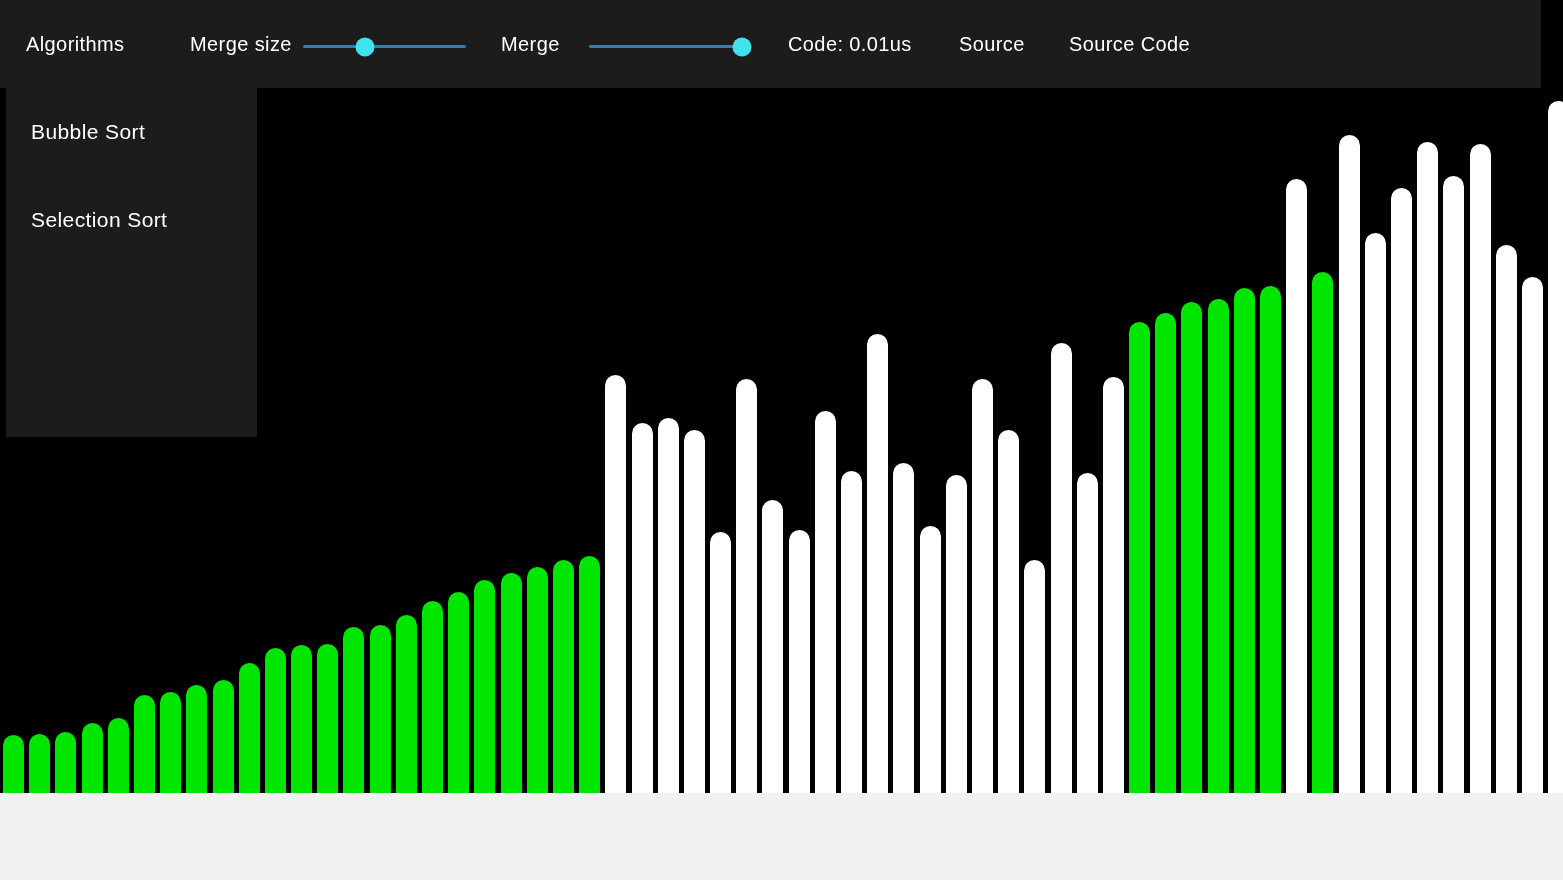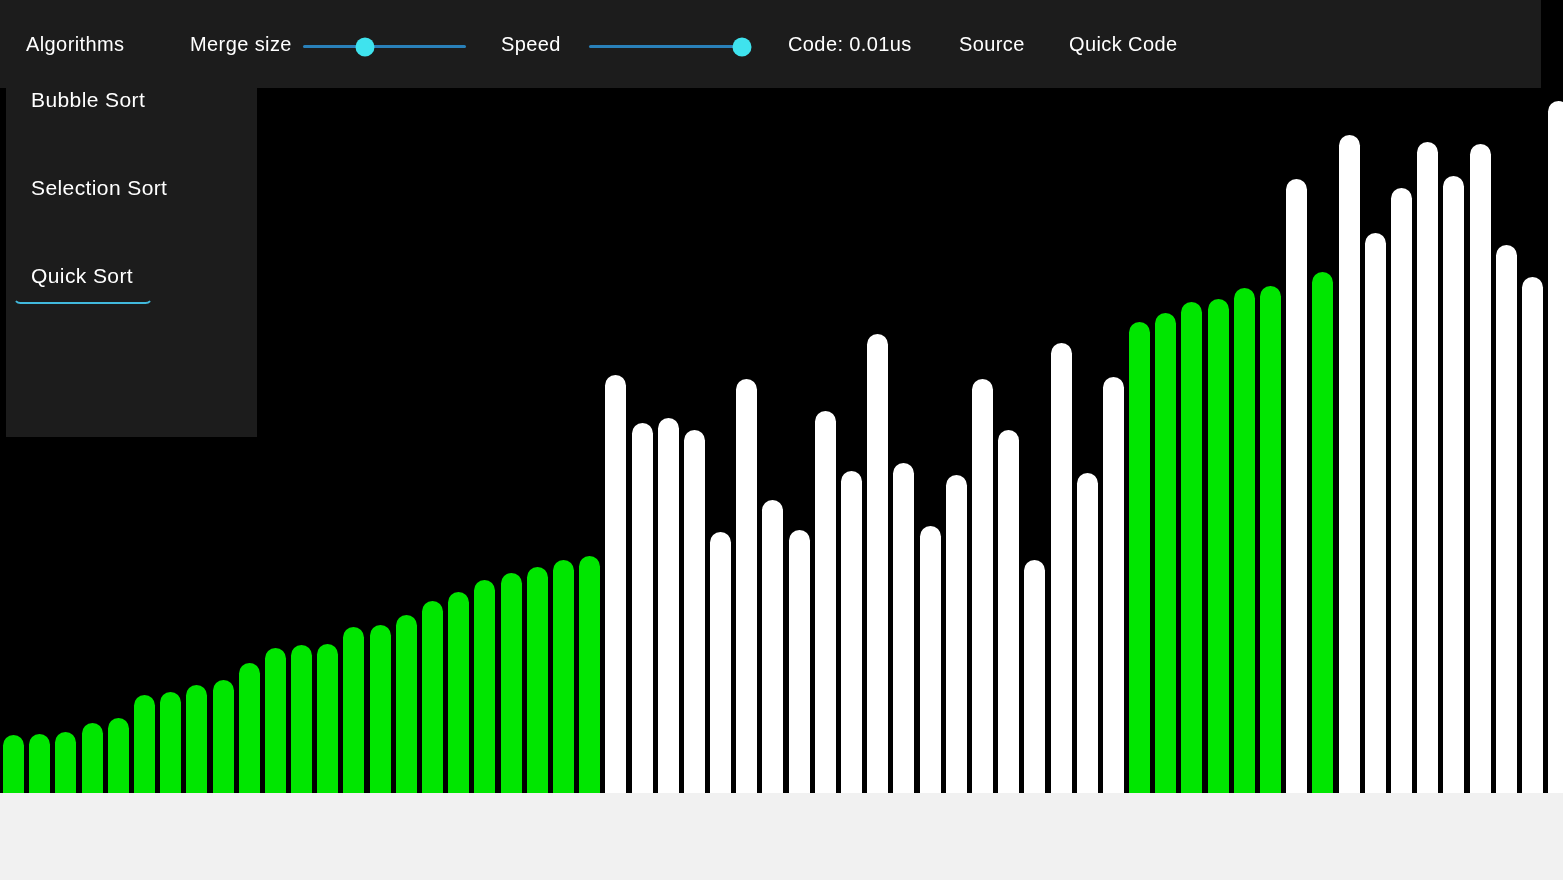--- a/index.html
+++ b/index.html
@@ -30,21 +30,21 @@
     background:#3fe3ee;transform:translate(-50%,-50%);cursor:grab;
   }
   #slider-datasize{left:303px;width:163px;}
   #slider-speed{left:589px;width:153px;}
   
   .dropdown{
     position:absolute;left:6px;top:88px;width:251px;height:349px;
     background:#1c1c1c;z-index:9;
   }
   .menu-item{
-    height:88px;display:flex;flex-direction:column;justify-content:flex-start;
+    height:88px;display:flex;flex-direction:column;justify-content:center;
     padding-left:25px;color:#fff;font-size:21px;font-weight:500;
     letter-spacing:.4px;cursor:pointer;
   }
   .menu-item .item-label{display:inline-block;}
   .active-underline{
     width:136px;height:11px;margin-left:-18px;margin-top:1px;
     border:2px solid transparent;border-bottom-color:#41b9dd;
     border-radius:12px;
   }
   
@@ -74,32 +74,32 @@
 <div class="navbar">
   <button class="nav-item" style="left:26px">Algorithms</button>
 
   <span class="nav-item nav-label" style="left:190px">Merge size</span>
 
   <div class="slider" id="slider-datasize">
     <div class="track"></div>
     <div class="thumb" style="left: 38%;"></div>
   </div>
 
-  <span class="nav-item nav-label" style="left:501px">Speed</span>
+  <span class="nav-item nav-label" style="left:501px">Merge</span>
 
   <div class="slider" id="slider-speed">
     <div class="track"></div>
     <div class="thumb" style="left: 100%;"></div>
   </div>
 
   <span class="nav-item nav-label" style="left:788px">Code: 0.01us</span>
 
   <button class="nav-item" style="left:959px">Source</button>
 
-  <button class="nav-item" style="left:1069px">Quick Code</button>
+  <button class="nav-item" style="left:1069px">Source Code</button>
 </div>
 
 <div class="stage">
   <div class="bars">
       <div class="bar sorted" style="height: 58px;"></div>
       <div class="bar sorted" style="height: 59px;"></div>
       <div class="bar sorted" style="height: 61px;"></div>
       <div class="bar sorted" style="height: 70px;"></div>
       <div class="bar sorted" style="height: 75px;"></div>
       <div class="bar sorted" style="height: 98px;"></div>
@@ -160,19 +160,15 @@
     </div>
 </div>
 
 <div class="dropdown">
   <div class="menu-item">
     <span class="item-label">Bubble Sort</span>
   </div>
   <div class="menu-item">
     <span class="item-label">Selection Sort</span>
   </div>
-  <div class="menu-item">
-    <span class="item-label">Quick Sort</span>
-    <div class="active-underline"></div>
-  </div>
 </div>
 
 <div class="footer"></div>
 
 </body></html>

